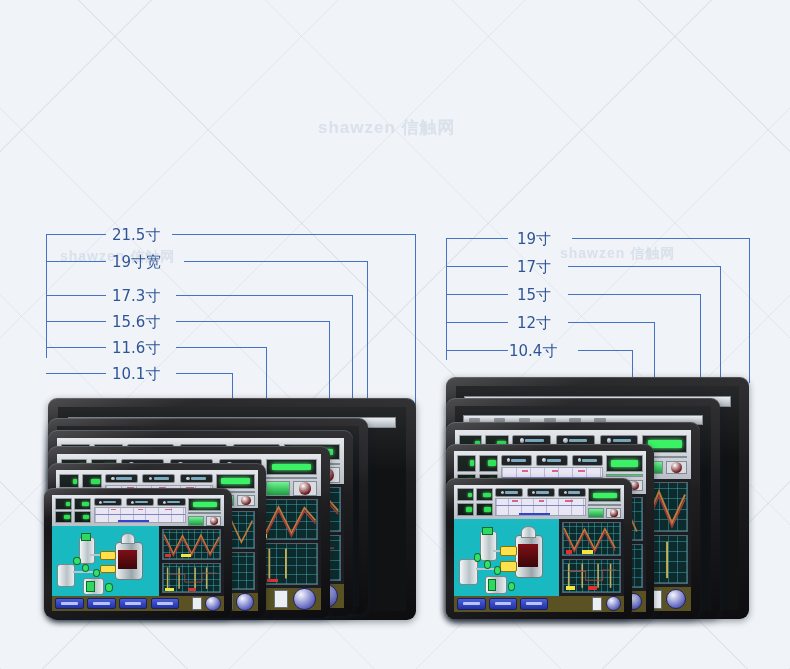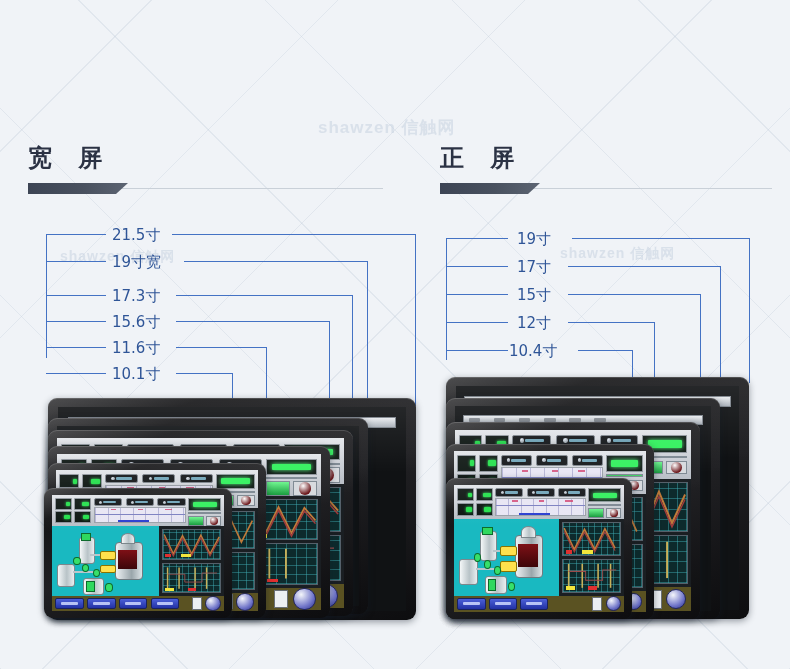--- a/index.html
+++ b/index.html
@@ -131,35 +131,21 @@
 
 <div class="page">
 
   <div class="wm-lines"></div>
   <div class="wm-text" style="left:318px;top:116px;">shawzen 信触网</div>
   <div class="wm-text" style="left:60px;top:248px;font-size:14px;">shawzen 信触网</div>
   <div class="wm-text" style="left:560px;top:245px;font-size:14px;">shawzen 信触网</div>
   <div class="wm-text" style="left:545px;top:530px;font-size:15px;">shawzen 信触网</div>
 
 
-  <div class="sec" style="left:28px;top:142px;width:355px;">
-    <div class="lbl">宽  屏</div>
-    <div class="rule">
-      <div class="thin"></div>
-      <div class="thick"></div>
-    </div>
-  </div>
-
-  <div class="sec" style="left:440px;top:142px;width:332px;">
-    <div class="lbl">正  屏</div>
-    <div class="rule">
-      <div class="thin"></div>
-      <div class="thick"></div>
-    </div>
-  </div>
+
 
   <div class="dims" style="left:0;top:0;right:0;bottom:0;">
 
     <div class="axis vline" style="left:46px;top:234px;height:124px;"></div>
 
     <div class="axis hline" style="left:46px;top:234px;width:60px;"></div>
     <div class="dimlbl" style="left:112px;top:226px;">21.5寸</div>
     <div class="axis hline" style="left:172px;top:234px;width:243px;"></div>
     <div class="axis vline" style="left:415px;top:234px;height:172px;"></div>
 

